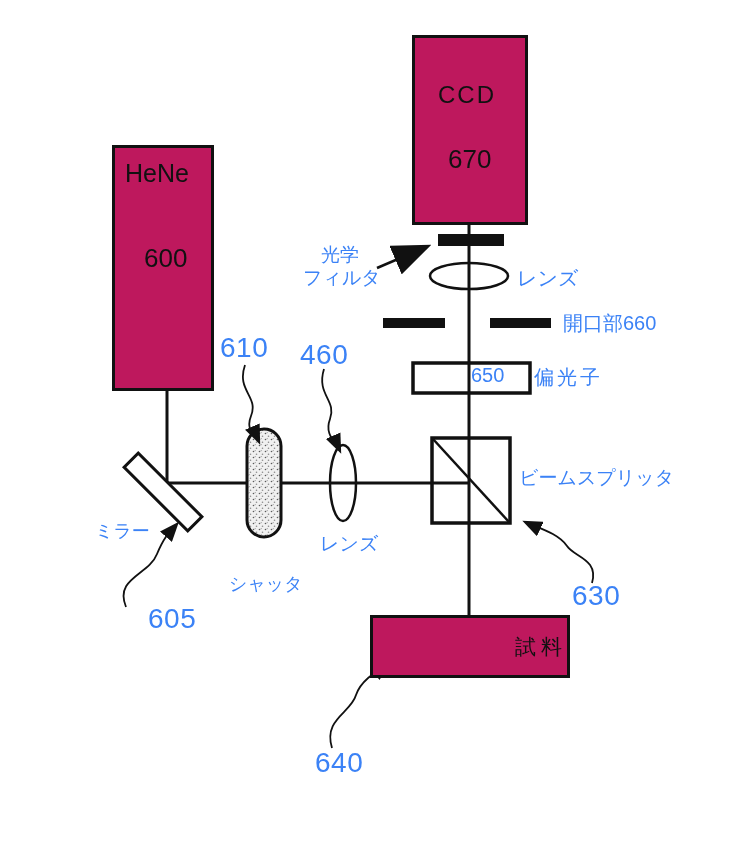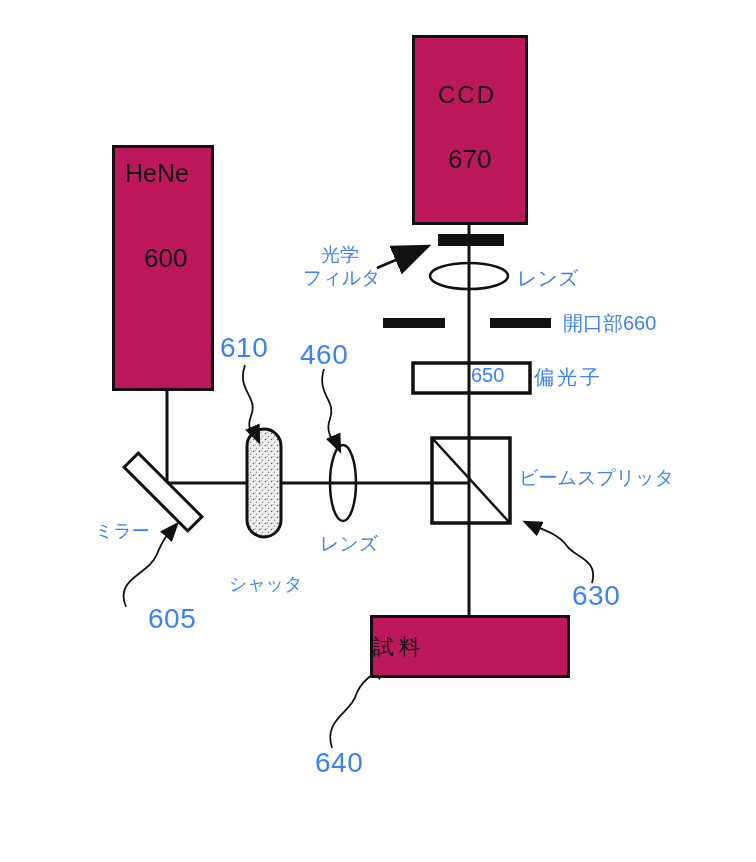--- a/index.html
+++ b/index.html
@@ -32,21 +32,21 @@
   .jp-lg{ font-size: 20px; }
   .num  { font-size: 28px; letter-spacing: 0.5px; }
   .num-md { font-size: 26px; }
   .cap  { font-size: 24px; }
 
   #hene-box   { left: 112px; top: 145px; width: 102px; height: 246px; }
   #ccd-box    { left: 412px; top: 35px;  width: 116px; height: 190px; }
   #sample-box {
     left: 370px; top: 615px; width: 200px; height: 63px;
     border-width: 3.5px;
-    display: flex; align-items: center; justify-content: flex-start;
+    display: flex; align-items: center; justify-content: flex-end;
     font-size: 21px; letter-spacing: 5px;
   }
 
   #hene-label { left: 10px; top: 11px; font-size: 25px; }
   #hene-ref   { left: 29px; top: 95px; }
   #ccd-label  { left: 23px; top: 43px; letter-spacing: 2px; }
   #ccd-ref    { left: 33px; top: 106px; }
 
   #mirror-label        { left: 95px;  top: 491px; }
   #ref-605             { left: 104px;  top: 603px; margin-left: 44px; }

